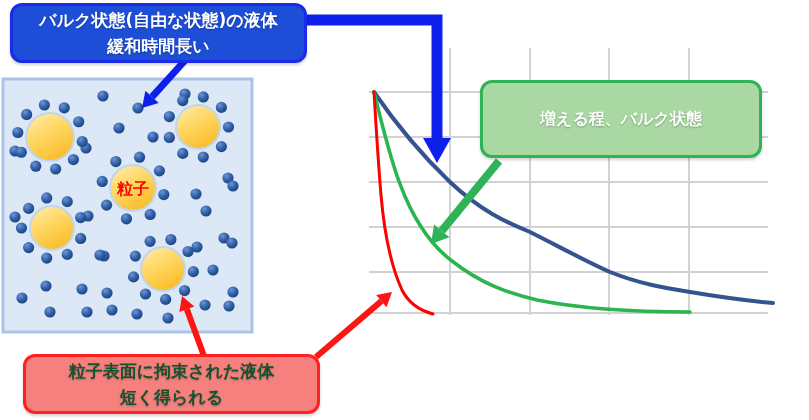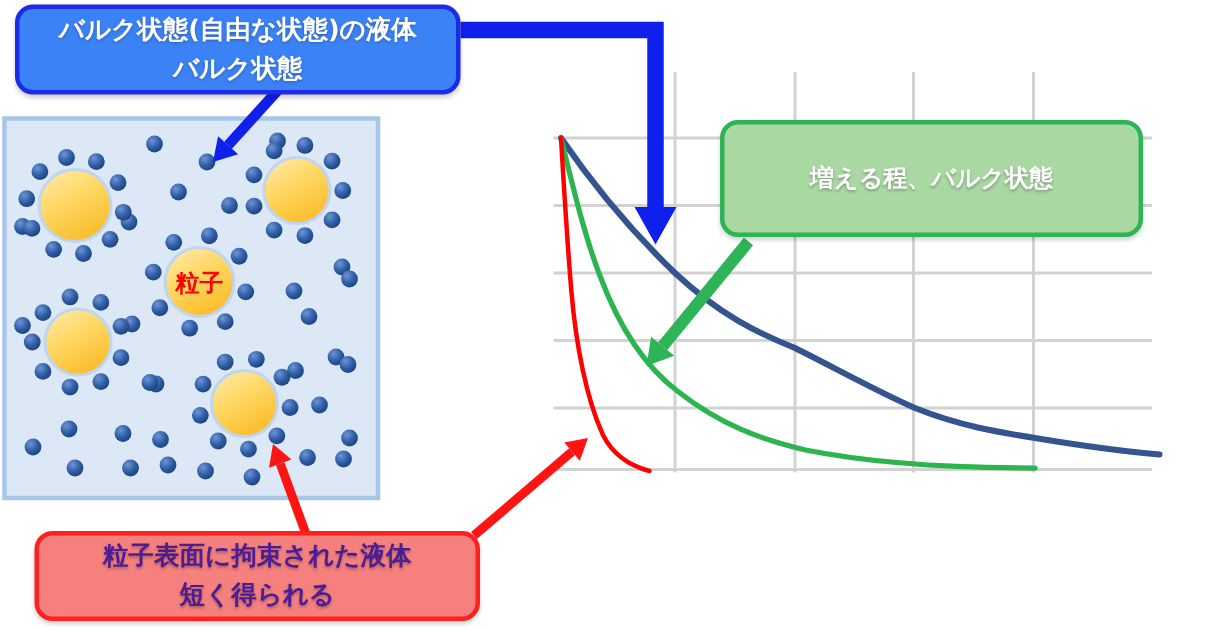--- a/index.html
+++ b/index.html
@@ -139,26 +139,26 @@
         <polygon points="142,108 145.38123194903594,90.83703782831125 158.73495812750699,102.90675187423702" fill="#1020EC"></polygon>
         <line x1="499" y1="161" x2="441.77366783879097" y2="230.8497877850051" stroke="#2EB457" stroke-width="8"></line>
         <polygon points="431,244 434.038248888794,224.51233611512805 449.50908678878795,237.18723945488216" fill="#2EB457"></polygon>
         <line x1="316" y1="357" x2="381.36053196010334" y2="301.0995450341222" stroke="#FF1414" stroke-width="6"></line>
         <polygon points="392,292 386.56027197960174,307.17924105692026 376.16079194060495,295.0198490113241" fill="#FF1414"></polygon>
         <line x1="204" y1="356" x2="186.81956508821793" y2="309.1442684224125" stroke="#FF1414" stroke-width="6"></line>
         <polygon points="182,296 194.3305756153108,306.3902312291451 179.30855456112505,311.8983056156799" fill="#FF1414"></polygon>
       </g>
     </svg>
 
-  <div class="callout bulk" style="background: #3b82f6; border-color: rgb(27, 43, 232); color: rgb(255, 255, 255);">
+  <div class="callout bulk" style="background: #1d4ed8; border-color: rgb(27, 43, 232); color: rgb(255, 255, 255);">
     <div class="line">バルク状態(自由な状態)の液体</div>
-    <div class="line">バルク状態</div>
+    <div class="line">緩和時間長い</div>
   </div>
 
   <div class="callout dispersion" style="background: rgb(169, 216, 163); border-color: rgb(46, 180, 87); color: rgb(255, 255, 255);">
     <div class="line">増える程、バルク状態</div>
   </div>
 
-  <div class="callout bound" style="background: rgb(245, 128, 126); border-color: rgb(255, 32, 32); color: #4c1d95;">
+  <div class="callout bound" style="background: rgb(245, 128, 126); border-color: rgb(255, 32, 32); color: #14532d;">
     <div class="line">粒子表面に拘束された液体</div>
     <div class="line">短く得られる</div>
   </div>
 </div>
 
 </body></html>

